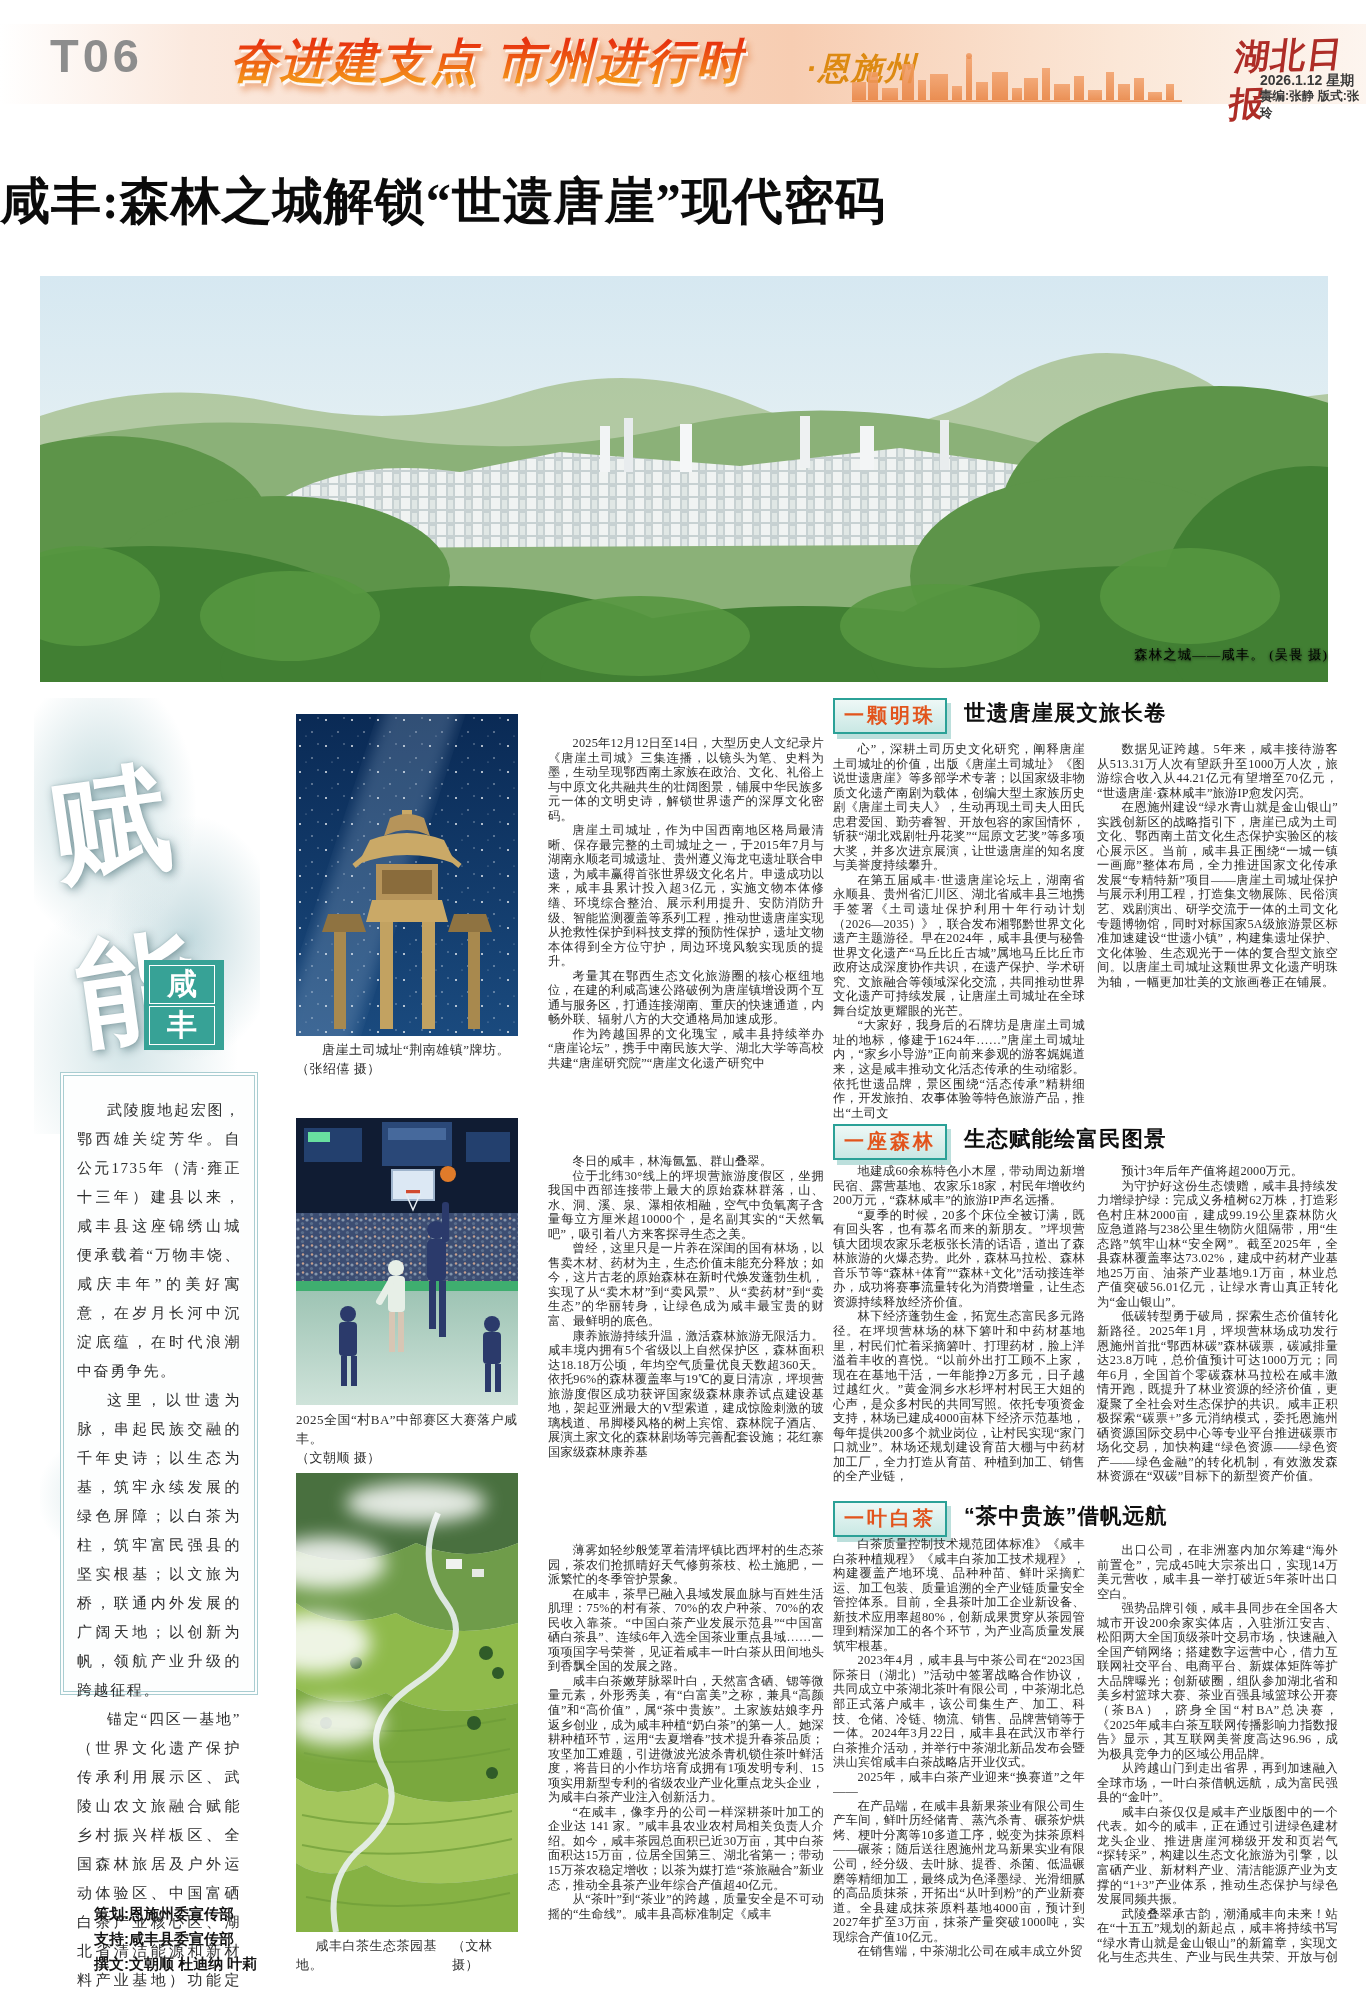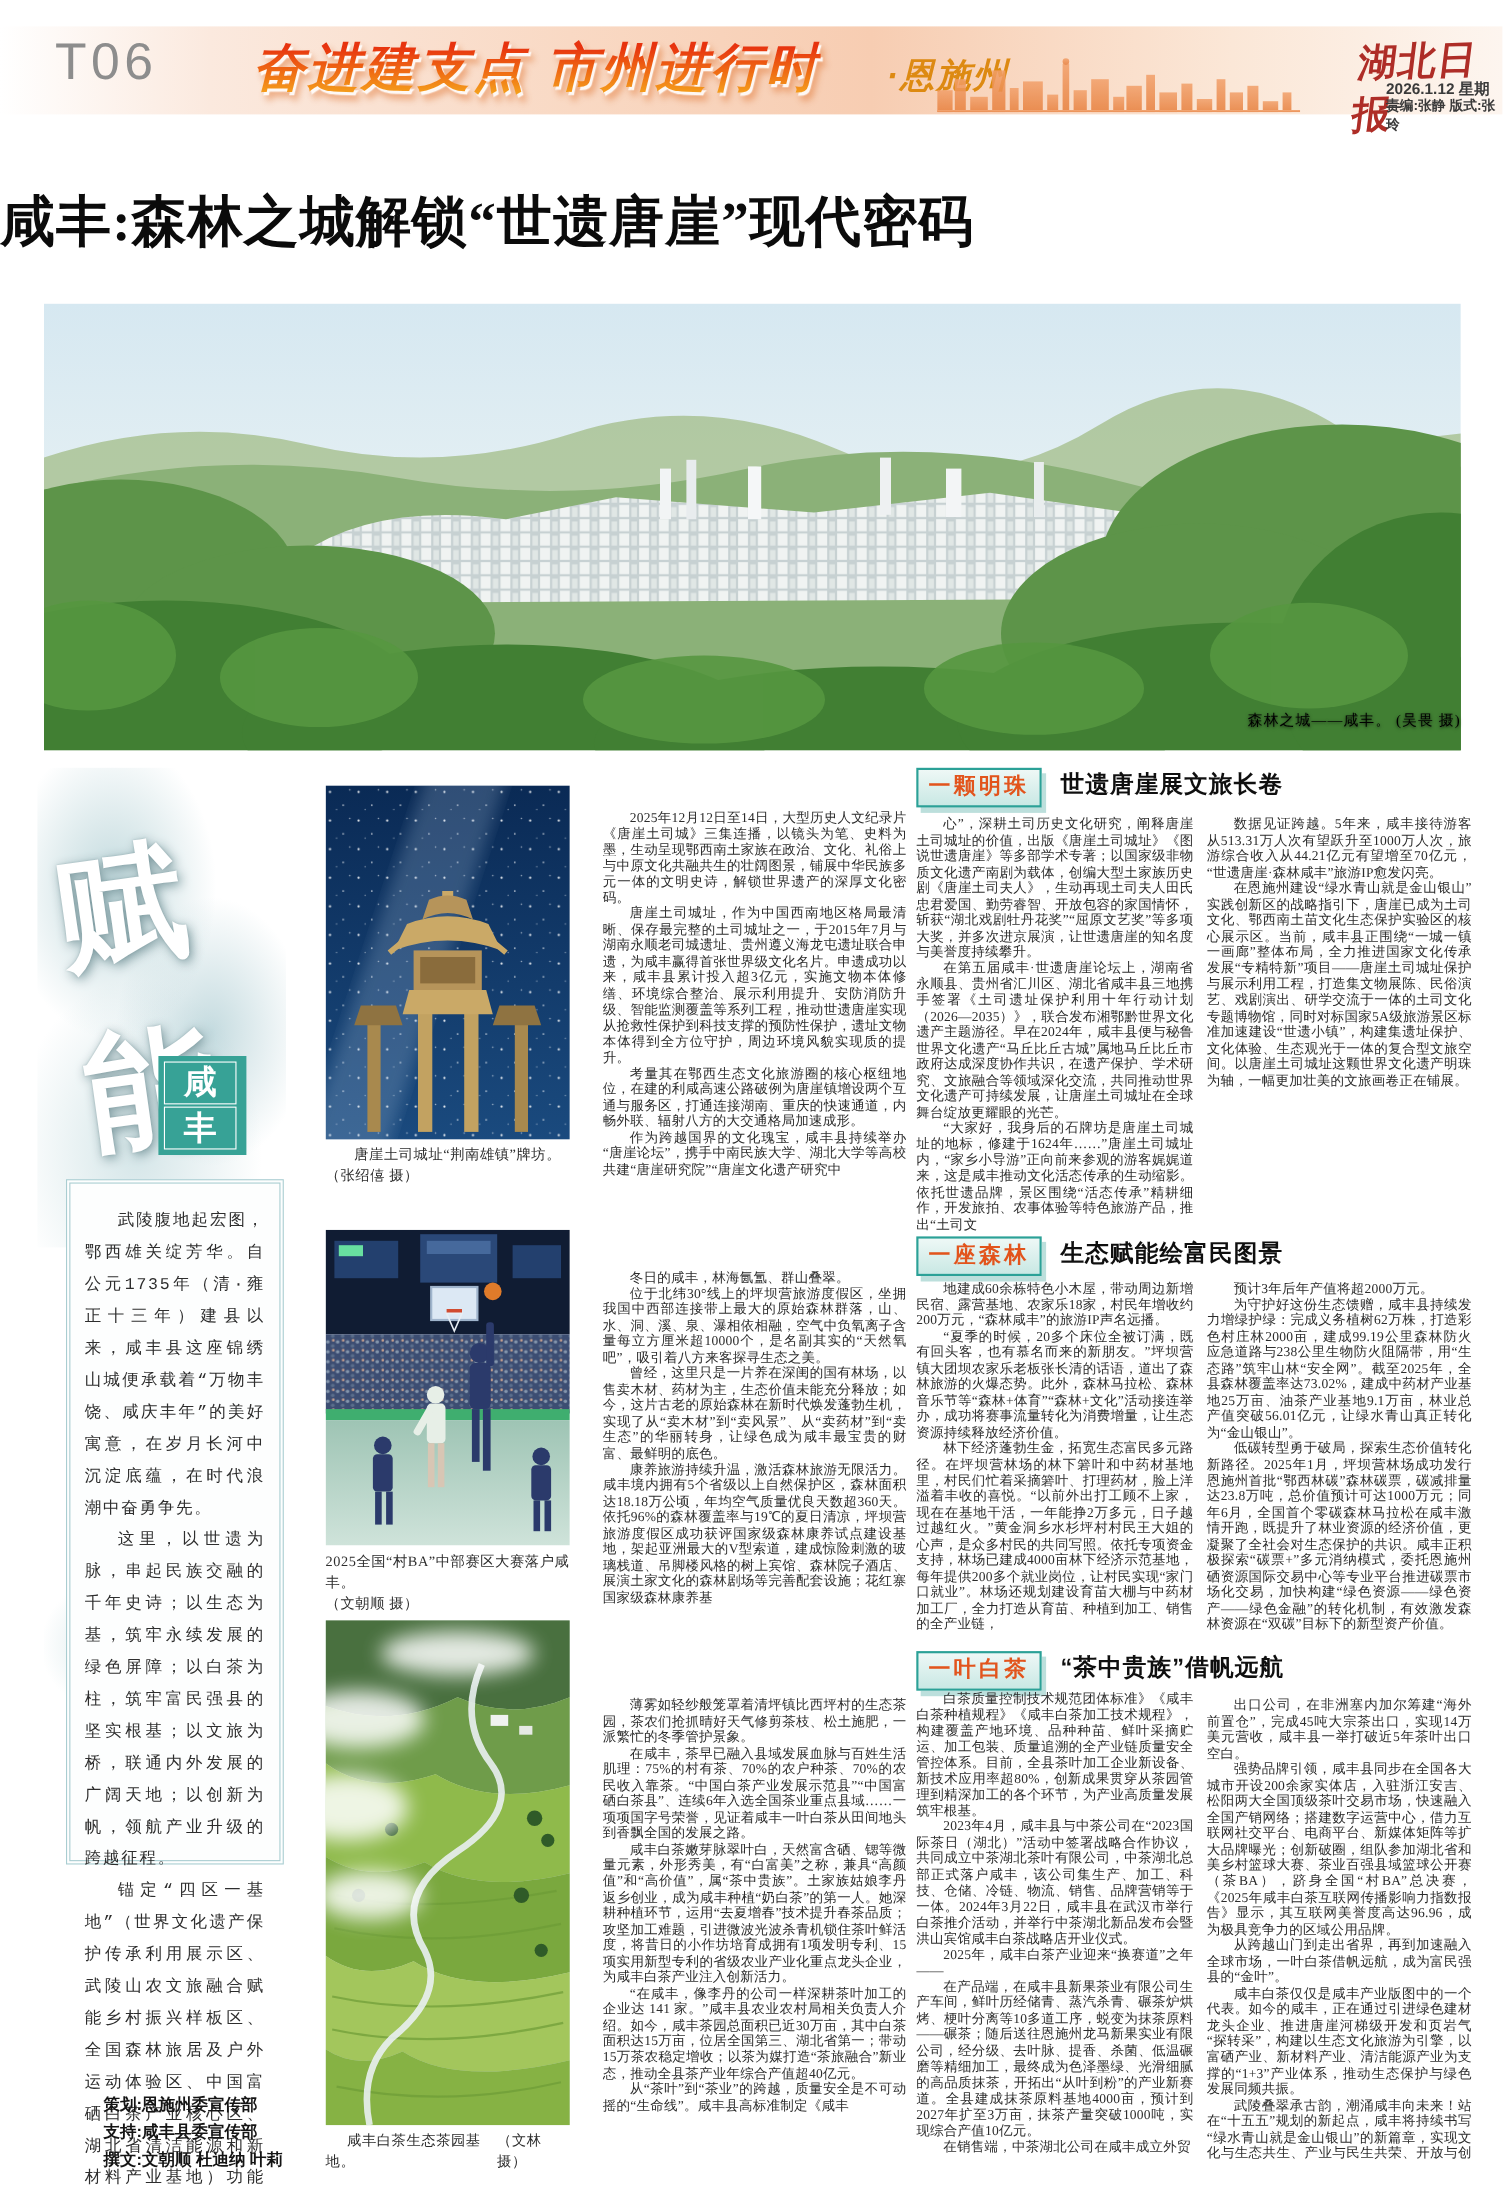--- a/index.html
+++ b/index.html
@@ -5,21 +5,21 @@
   html,body{margin:0;padding:0;}
   body{width:1366px;height:1995px;position:relative;background:#ffffff;
        font-family:"Liberation Serif",serif;overflow:hidden;}
   .abs{position:absolute;}
   p{margin:0;}
 
   
   #banner-strip{left:0;top:24px;width:1366px;height:80px;
     background:linear-gradient(90deg,rgba(253,244,238,0) 0%,#fbe9de 14%,#f9d9c4 38%,#f7cdb2 58%,#fbe7d7 82%,#fdf5ef 100%);}
   #page-number{left:50px;top:28px;font-family:"Liberation Sans",sans-serif;
-    font-weight:400;font-size:47px;color:#8d8d8d;letter-spacing:4px;text-align:center;}
+    font-weight:700;font-size:47px;color:#8d8d8d;letter-spacing:4px;text-align:center;}
   #banner-title{left:230px;top:30px;font-family:"Liberation Sans",sans-serif;
     font-weight:900;font-style:italic;font-size:47px;letter-spacing:3px;
     background:linear-gradient(180deg,#e7330f 20%,#ef6a14 55%,#f5a41d 90%);
     -webkit-background-clip:text;background-clip:text;color:transparent;
     filter:drop-shadow(2px 3px 0 rgba(255,255,255,.9)) drop-shadow(3px 5px 3px rgba(221,105,30,.45));}
   #banner-region{left:806px;top:48px;font-family:"Liberation Sans",sans-serif;
     font-weight:900;font-style:italic;font-size:31px;color:#dd8a12;letter-spacing:2px;}
   #skyline{left:852px;top:50px;opacity:.85;}
   #masthead-logo{left:1232px;top:32px;font-size:35px;font-weight:900;color:#ae2d27;
     letter-spacing:1px;transform:rotate(-2deg) skewX(-9deg);}
@@ -50,21 +50,21 @@
   .calli{position:absolute;color:#ffffff;font-weight:900;font-size:118px;line-height:1;
     text-shadow:2px 3px 10px rgba(120,150,155,.95),0 0 2px rgba(120,150,155,.6);
     transform:rotate(-8deg);}
   #calli-fu{left:52px;top:766px;}
   #calli-neng{left:78px;top:932px;}
   #county-label{left:144px;top:960px;width:74px;background:#37a296;padding:3px;}
   #county-label .cell{width:64px;height:37px;border:1px solid #ffffff;margin:2px;
     display:flex;align-items:center;justify-content:center;
     color:#ffffff;font-size:30px;font-weight:700;}
   #intro-box{left:60px;top:1072px;width:198px;height:623px;
-    border:4px double #a9cdd1;box-sizing:border-box;padding:20px 13px;background:#fdfefe;font-family:Liberation Mono, monospace;}
+    border:4px double #a9cdd1;box-sizing:border-box;padding:20px 13px;background:#fdfefe;}
   #intro-box p{font-size:15px;line-height:29px;letter-spacing:1.6px;color:#2e2e2e;
     text-align:justify;text-indent:2em;}
   #credits{left:94px;top:1901px;font-family:"Liberation Sans",sans-serif;
     font-weight:700;font-size:15px;line-height:25px;color:#141414;}
 
   
   .ph{left:296px;width:222px;}
   .ph svg{display:block;}
   .photo-caption{left:296px;width:222px;font-size:13px;line-height:19px;color:#2d2d2d;letter-spacing:.5px;}
   .photo-caption .l1{text-indent:2em;}

